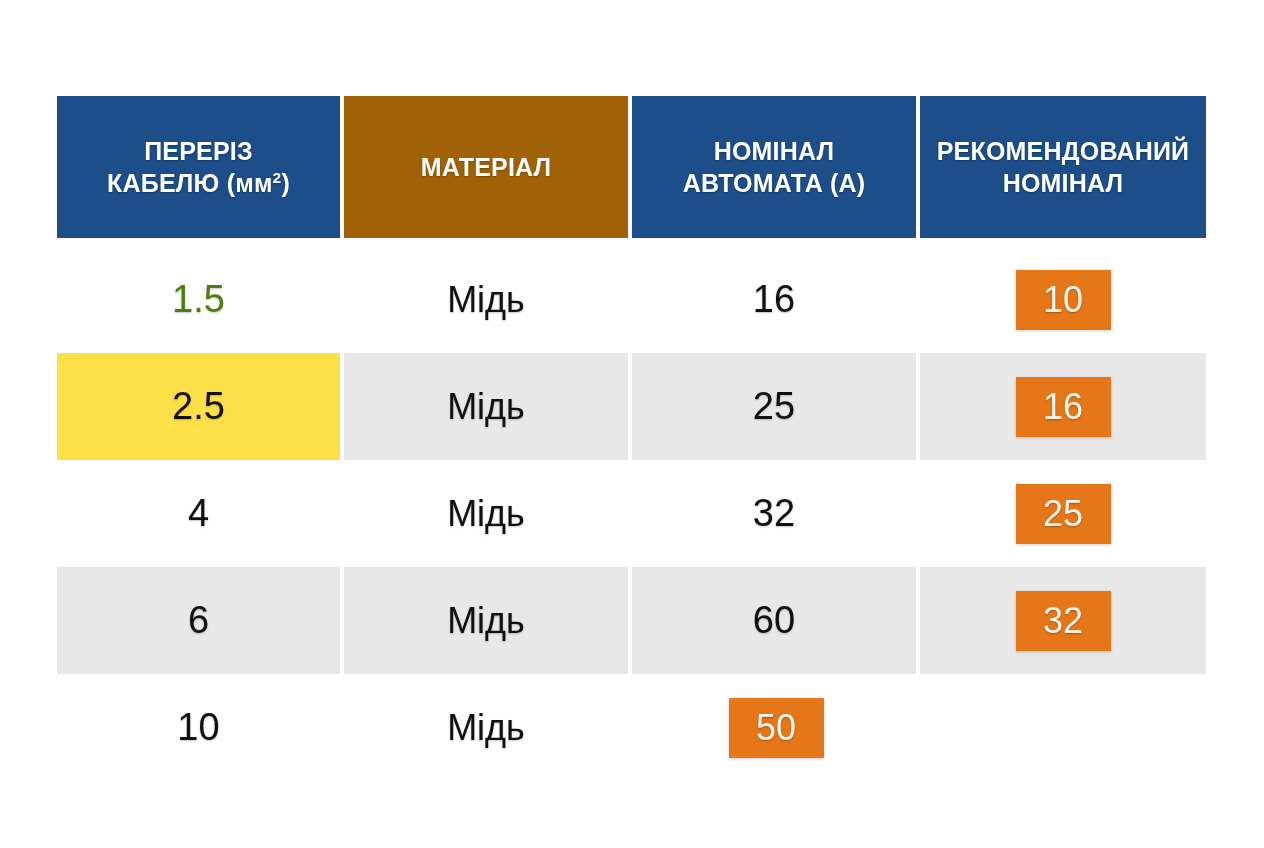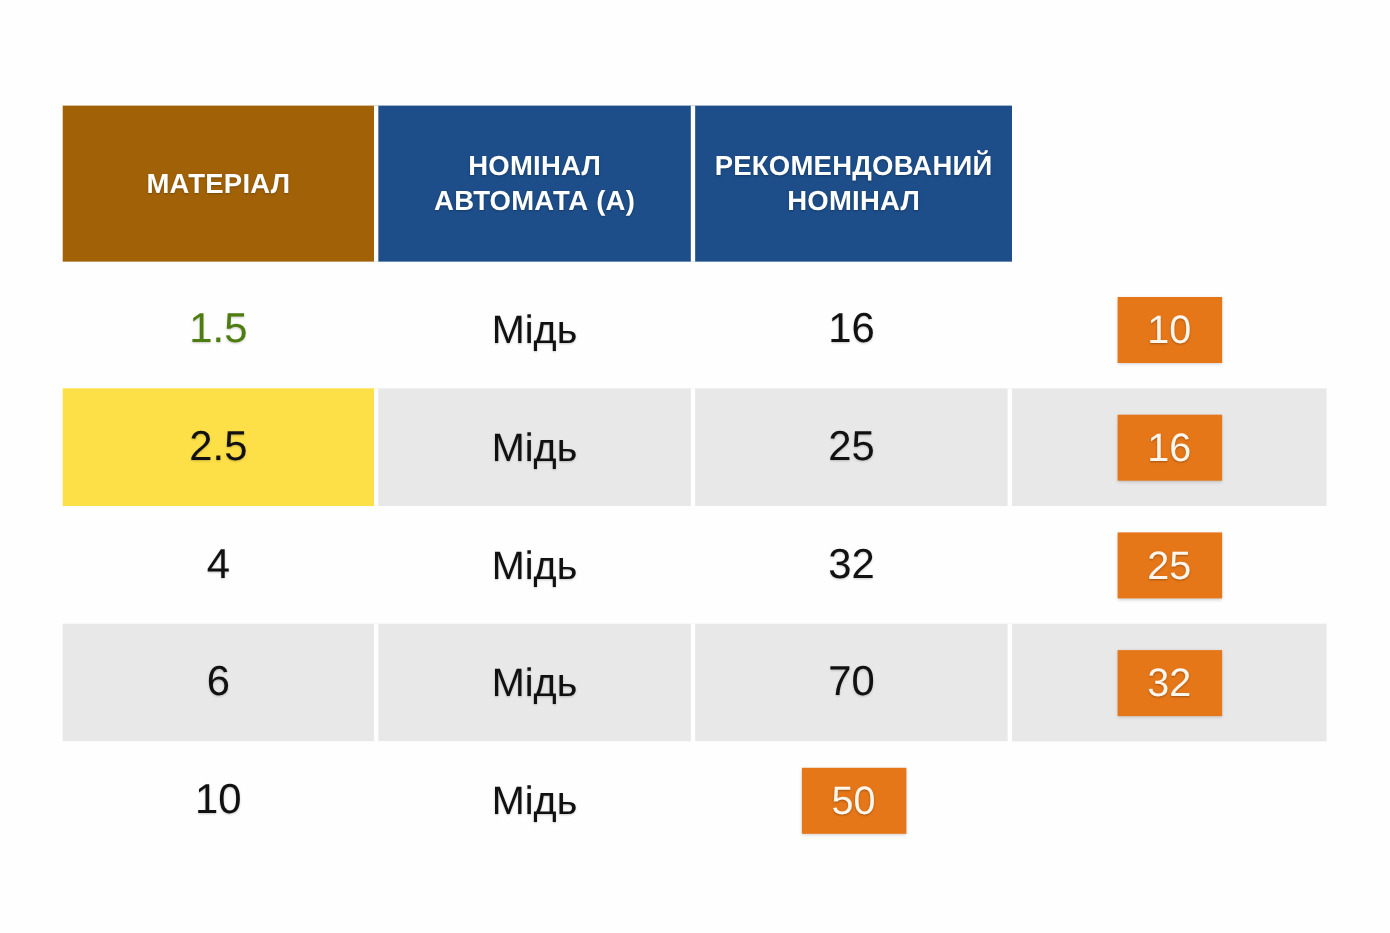--- a/index.html
+++ b/index.html
@@ -94,20 +94,26 @@
     box-shadow: 0 1px 3px rgba(0,0,0,0.18);
     text-shadow: 0 1px 2px rgba(0,0,0,0.30);
   }
 </style>
 </head>
 <body style="background: rgb(254, 254, 254);">
 
 <div id="table-root">
   <div class="table-grid">
 
+  <div class="header-cell" style="background: rgb(29, 78, 137); color: rgb(255, 255, 255); border-right-color: rgb(254, 254, 254);">
+        <div>
+          <span class="htext">ПЕРЕРІЗ</span>
+          <span class="htext"><span>КАБЕЛЮ (мм</span><sup>2</sup><span>)</span></span>
+        </div>
+      </div>
       <div class="header-cell" style="background: #a16207; color: rgb(255, 255, 255); border-right-color: rgb(254, 254, 254);">
         <div>
           <span class="htext">МАТЕРІАЛ</span>
         </div>
       </div>
       <div class="header-cell" style="background: rgb(29, 78, 137); color: rgb(255, 255, 255); border-right-color: rgb(254, 254, 254);">
         <div>
           <span class="htext">НОМІНАЛ</span>
           <span class="htext"><span>АВТОМАТА (А)</span></span>
         </div>
@@ -155,21 +161,21 @@
       <div class="cell row-white last badge-cell" style="color: rgb(17, 17, 17); border-right-color: rgb(254, 254, 254); background: rgb(254, 254, 254);">
         <div class="badge" style="background: rgb(230, 119, 24); color: rgb(253, 246, 236);">25</div>
       </div>
       <div class="cell row-grey" style="color: rgb(17, 17, 17); border-right-color: rgb(254, 254, 254); background: rgb(232, 232, 232);">
         <span>6</span>
       </div>
       <div class="cell row-grey material" style="color: rgb(17, 17, 17); border-right-color: rgb(254, 254, 254); background: rgb(232, 232, 232);">
         <span>Мідь</span>
       </div>
       <div class="cell row-grey" style="color: rgb(17, 17, 17); border-right-color: rgb(254, 254, 254); background: rgb(232, 232, 232);">
-        <span>70</span>
+        <span>60</span>
       </div>
       <div class="cell row-grey last badge-cell" style="color: rgb(17, 17, 17); border-right-color: rgb(254, 254, 254); background: rgb(232, 232, 232);">
         <div class="badge" style="background: rgb(230, 119, 24); color: rgb(253, 246, 236);">32</div>
       </div>
       <div class="cell row-white" style="color: rgb(17, 17, 17); border-right-color: rgb(254, 254, 254); background: rgb(254, 254, 254);">
         <span>10</span>
       </div>
       <div class="cell row-white material" style="color: rgb(17, 17, 17); border-right-color: rgb(254, 254, 254); background: rgb(254, 254, 254);">
         <span>Мідь</span>
       </div>

